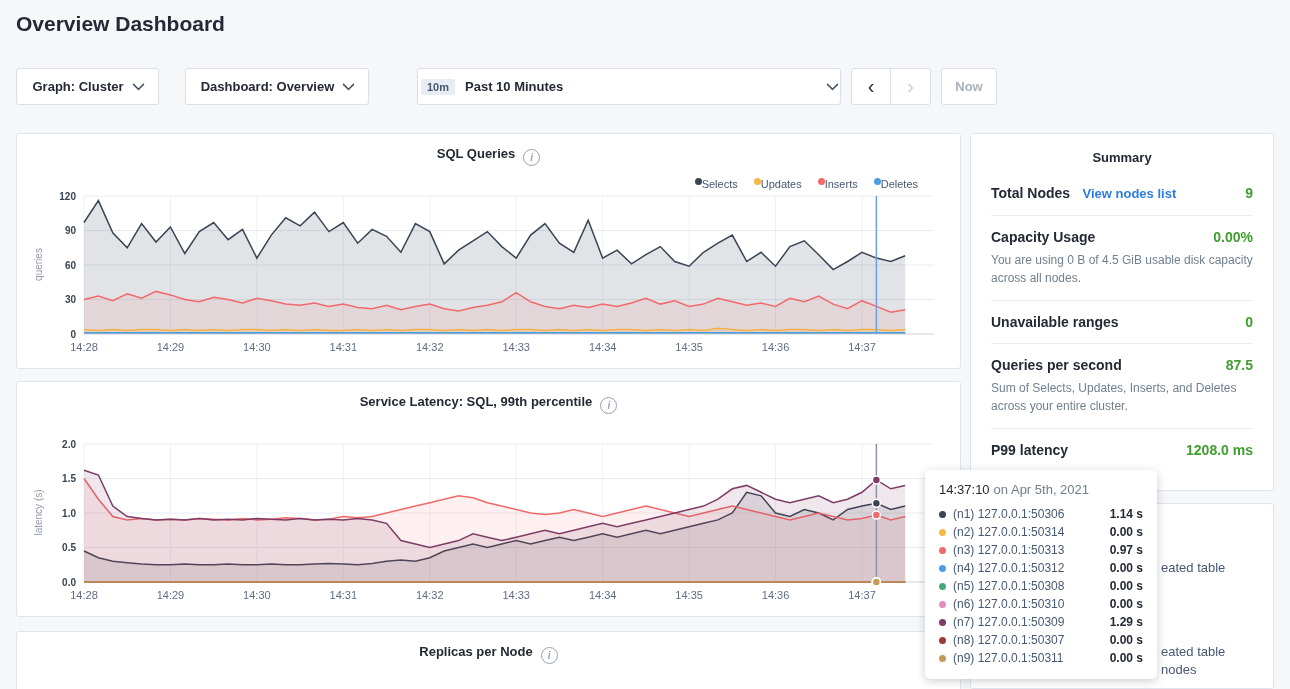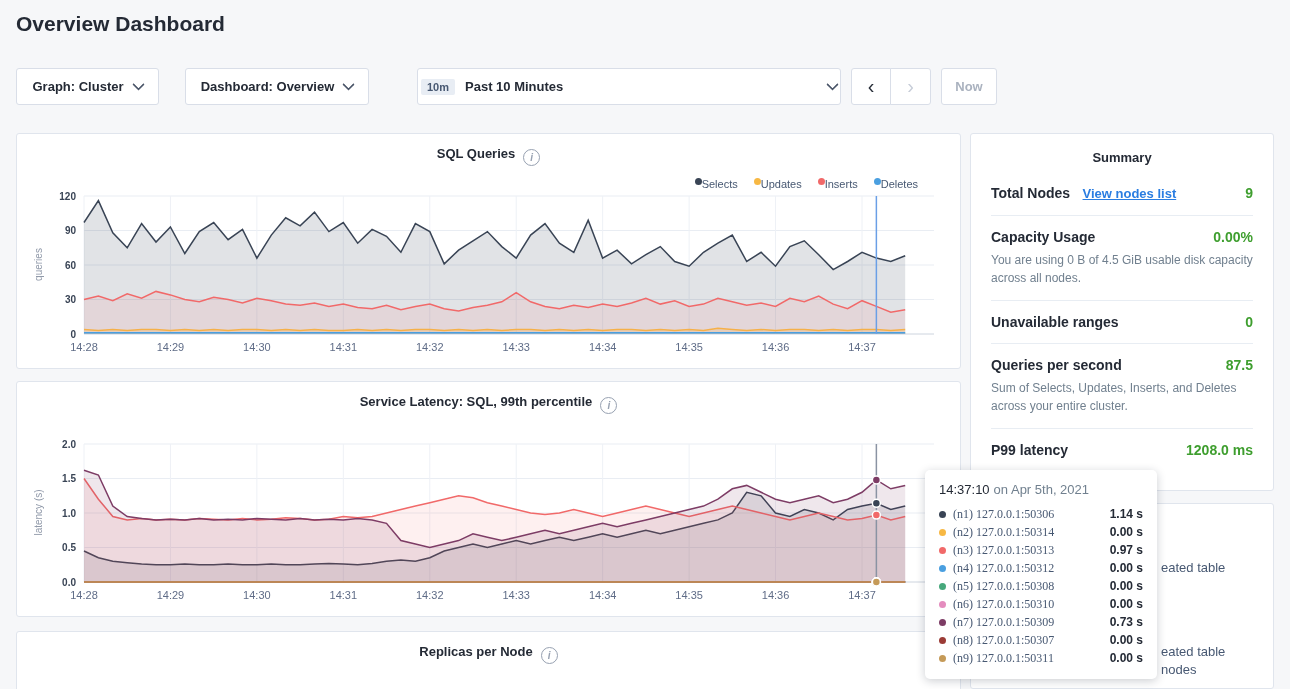--- a/index.html
+++ b/index.html
@@ -44,30 +44,30 @@
   .ylabel{position:absolute;left:-29px;top:125px;width:100px;text-align:center;
           transform:rotate(-90deg);font-size:10px;color:#9099a9;}
 
   
   .s-title{padding-top:16px;text-align:center;font-size:13px;font-weight:700;margin-bottom:6px;}
   .s-sec{padding:13px 0;border-bottom:1px solid #e8edf3;}
   .s-sec:last-child{border-bottom:none;}
   .s-head{display:flex;justify-content:space-between;align-items:baseline;}
   .s-label{font-size:14px;font-weight:700;}
   .s-value{font-size:14px;font-weight:700;color:#3e9e2e;}
-  .s-link{font-size:13px;font-weight:700;color:#2a7de1;margin-left:8px;cursor:pointer;text-decoration:underline;}
+  .s-link{font-size:13px;font-weight:700;color:#2a7de1;margin-left:8px;cursor:pointer;}
   .s-desc{font-size:12px;color:#71808f;line-height:1.5;margin-top:6px;}
 
   
   #tooltip{position:absolute;left:925px;top:470px;width:232px;background:#fff;border-radius:5px;
            box-shadow:0 2px 10px rgba(24,33,51,.22);padding:12px 14px;z-index:20;box-sizing:border-box;}
   .tt-title{font-size:13px;margin-bottom:8px;}
   .tt-date{color:#71808f;margin-left:4px;}
   .tt-row{display:flex;align-items:center;gap:7px;height:18px;font-size:12px;}
-  .tt-label{color:#475872;flex:1;white-space:nowrap;font-family:Liberation Serif, serif;}
+  .tt-label{color:#475872;flex:1;white-space:nowrap;}
   .tt-value{font-weight:700;color:#242a35;}
 
   .frag{position:absolute;font-size:13px;color:#475872;white-space:nowrap;}
 </style>
 </head>
 <body>
 
 <div class="screen">
 
   <h1 class="page-title">Overview Dashboard</h1>
@@ -310,21 +310,21 @@
           <span class="tt-value">0.00 s</span>
         </div>
         <div class="tt-row">
           <span class="dot" style="background: rgb(228, 140, 190);"></span>
           <span class="tt-label">(n6) 127.0.0.1:50310</span>
           <span class="tt-value">0.00 s</span>
         </div>
         <div class="tt-row">
           <span class="dot" style="background: rgb(125, 60, 101);"></span>
           <span class="tt-label">(n7) 127.0.0.1:50309</span>
-          <span class="tt-value">0.73 s</span>
+          <span class="tt-value">1.29 s</span>
         </div>
         <div class="tt-row">
           <span class="dot" style="background: rgb(155, 59, 54);"></span>
           <span class="tt-label">(n8) 127.0.0.1:50307</span>
           <span class="tt-value">0.00 s</span>
         </div>
         <div class="tt-row">
           <span class="dot" style="background: rgb(197, 154, 88);"></span>
           <span class="tt-label">(n9) 127.0.0.1:50311</span>
           <span class="tt-value">0.00 s</span>

